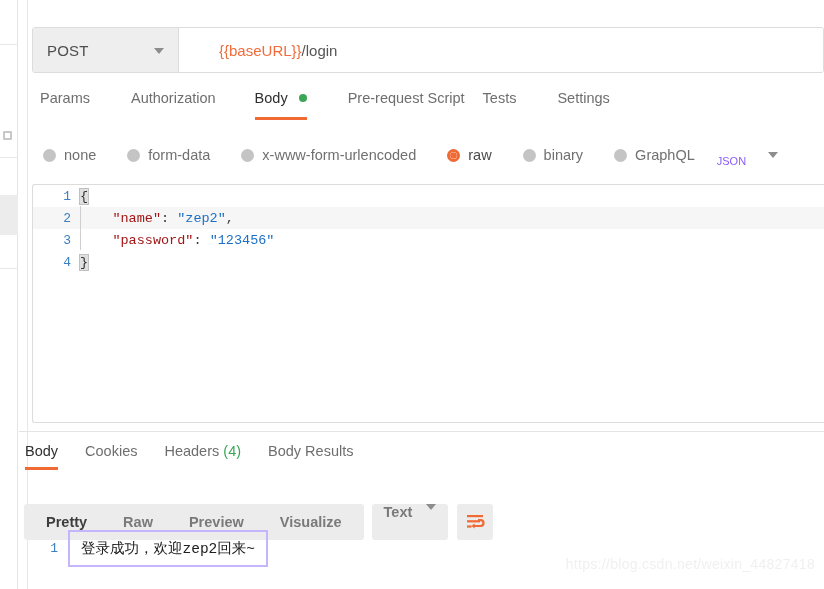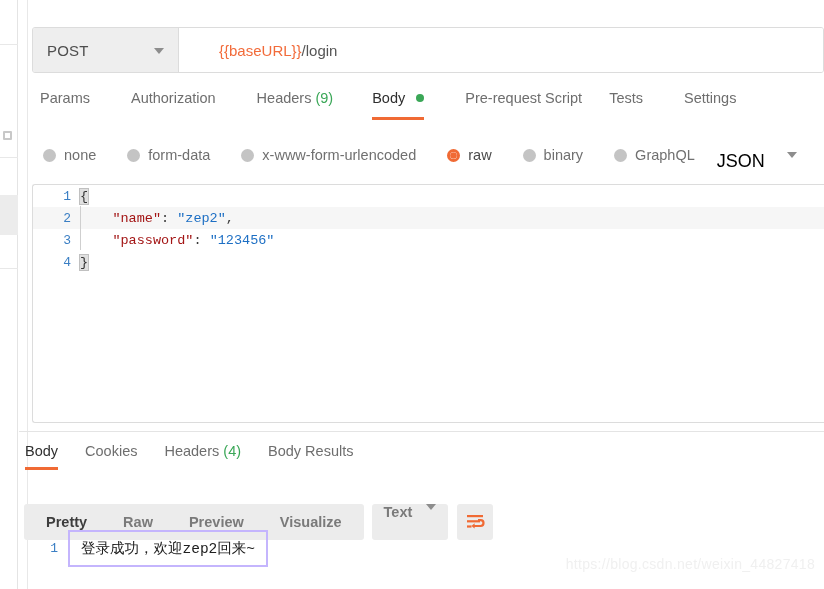--- a/index.html
+++ b/index.html
@@ -187,22 +187,22 @@
     color: #707070;
   }
   .radio-item.selected .radio-label { color: #4a4a4a; }
   .json-select {
     display: flex;
     align-items: center;
     cursor: pointer;
     margin-left: 22px;
   }
   .json-label {
-    font-size: 18px;
-    color: #000000;
+    font-size: 11px;
+    color: #8b5cf6;
     margin-right: 22px;
     margin-top: 12px;
   }
   .caret-sm {
     width: 0; height: 0;
     border-left: 5px solid transparent;
     border-right: 5px solid transparent;
     border-top: 6px solid #8d8d8d;
   }
 
@@ -405,33 +405,29 @@
       </div>
     </div>
 
     <div class="req-tabs">
       <div class="req-tab" style="margin-left:8px;">
         <span>Params</span>
       </div>
       <div class="req-tab" style="margin-left:41px;">
         <span>Authorization</span>
       </div>
-      <div class="req-tab" style="margin-left:41px;">
-        <span>Headers</span>
-        <span class="count-green">(9)</span>
-      </div>
       <div class="req-tab active" style="margin-left:39px;">
         <span>Body</span>
         <span class="green-dot"></span>
         <span class="underline"></span>
       </div>
       <div class="req-tab" style="margin-left:41px;">
         <span>Pre-request Script</span>
       </div>
-      <div class="req-tab" style="margin-left:27px;">
+      <div class="req-tab" style="margin-left:18px;">
         <span>Tests</span>
       </div>
       <div class="req-tab" style="margin-left:41px;">
         <span>Settings</span>
       </div>
     </div>
 
     <div class="radio-row">
       <div class="radio-item" style="margin-left:10px;justify-content:flex-end;">
         <span class="radio-mark"></span>

